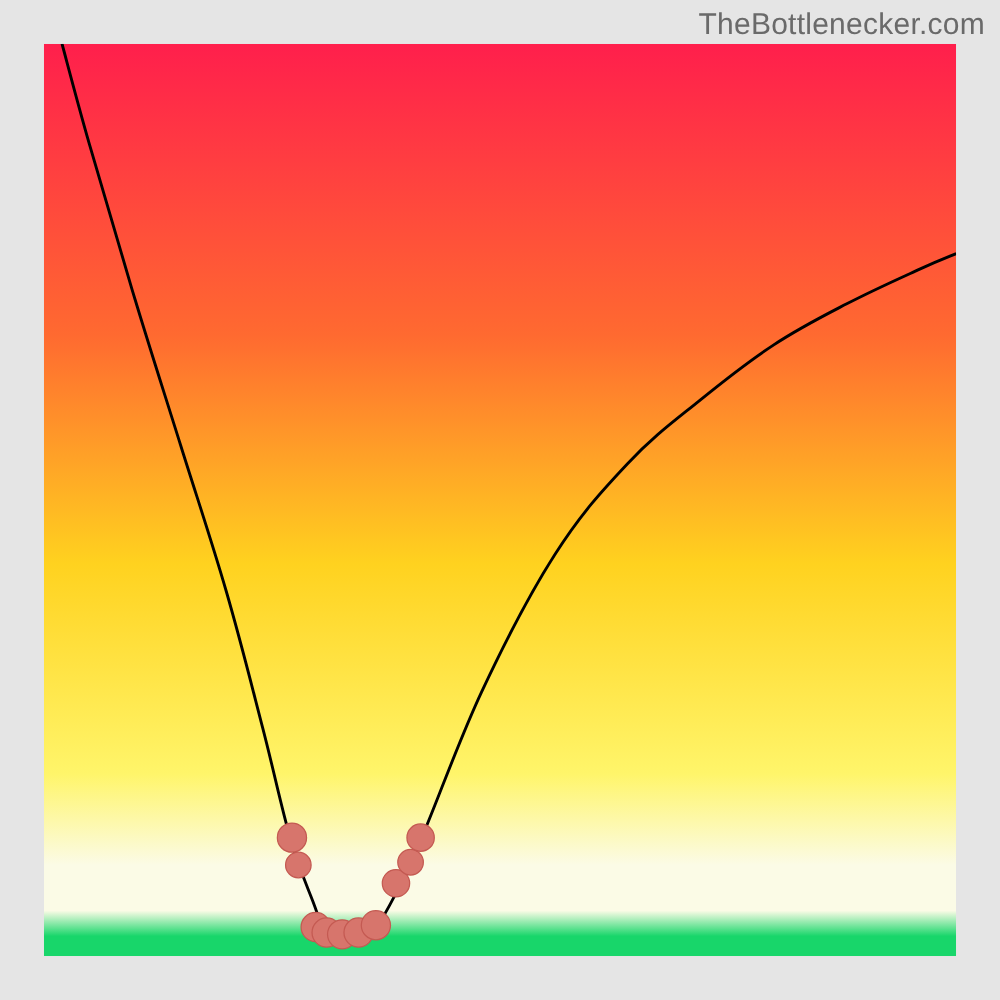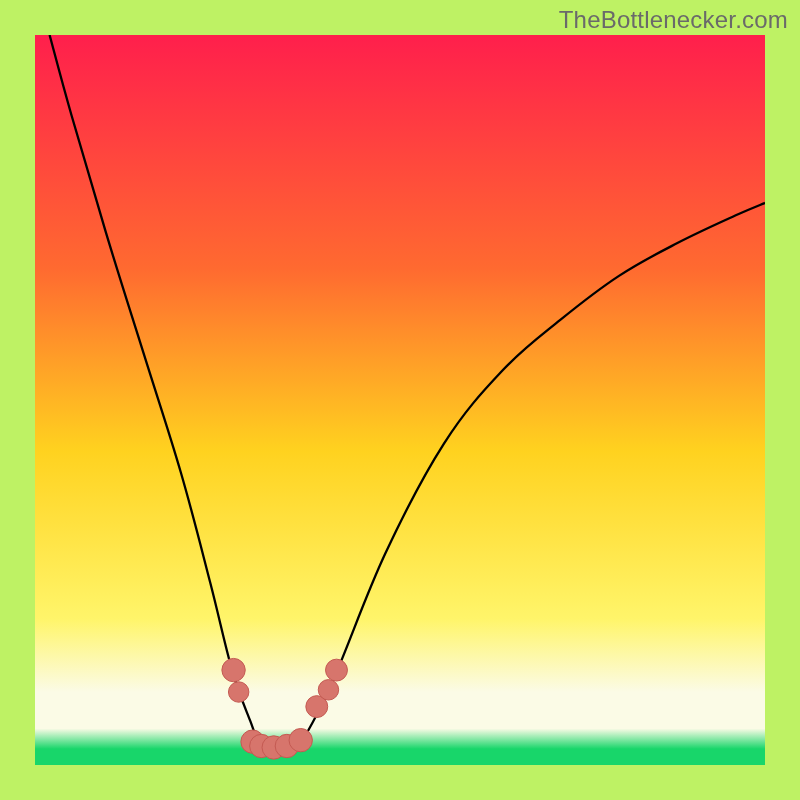--- a/index.html
+++ b/index.html
@@ -9,21 +9,21 @@
     height: 800px;
     background: #000;
     overflow: hidden;
   }
   .frame {
     position: absolute;
     left: 0;
     top: 0;
     width: 800px;
     height: 800px;
-    background: #bef264;
+    background: #e5e5e5;
   }
   .plot-area {
     position: absolute;
     left: 35px;
     top: 35px;
     width: 730px;
     height: 730px;
     overflow: hidden;
   }
   .gradient {

